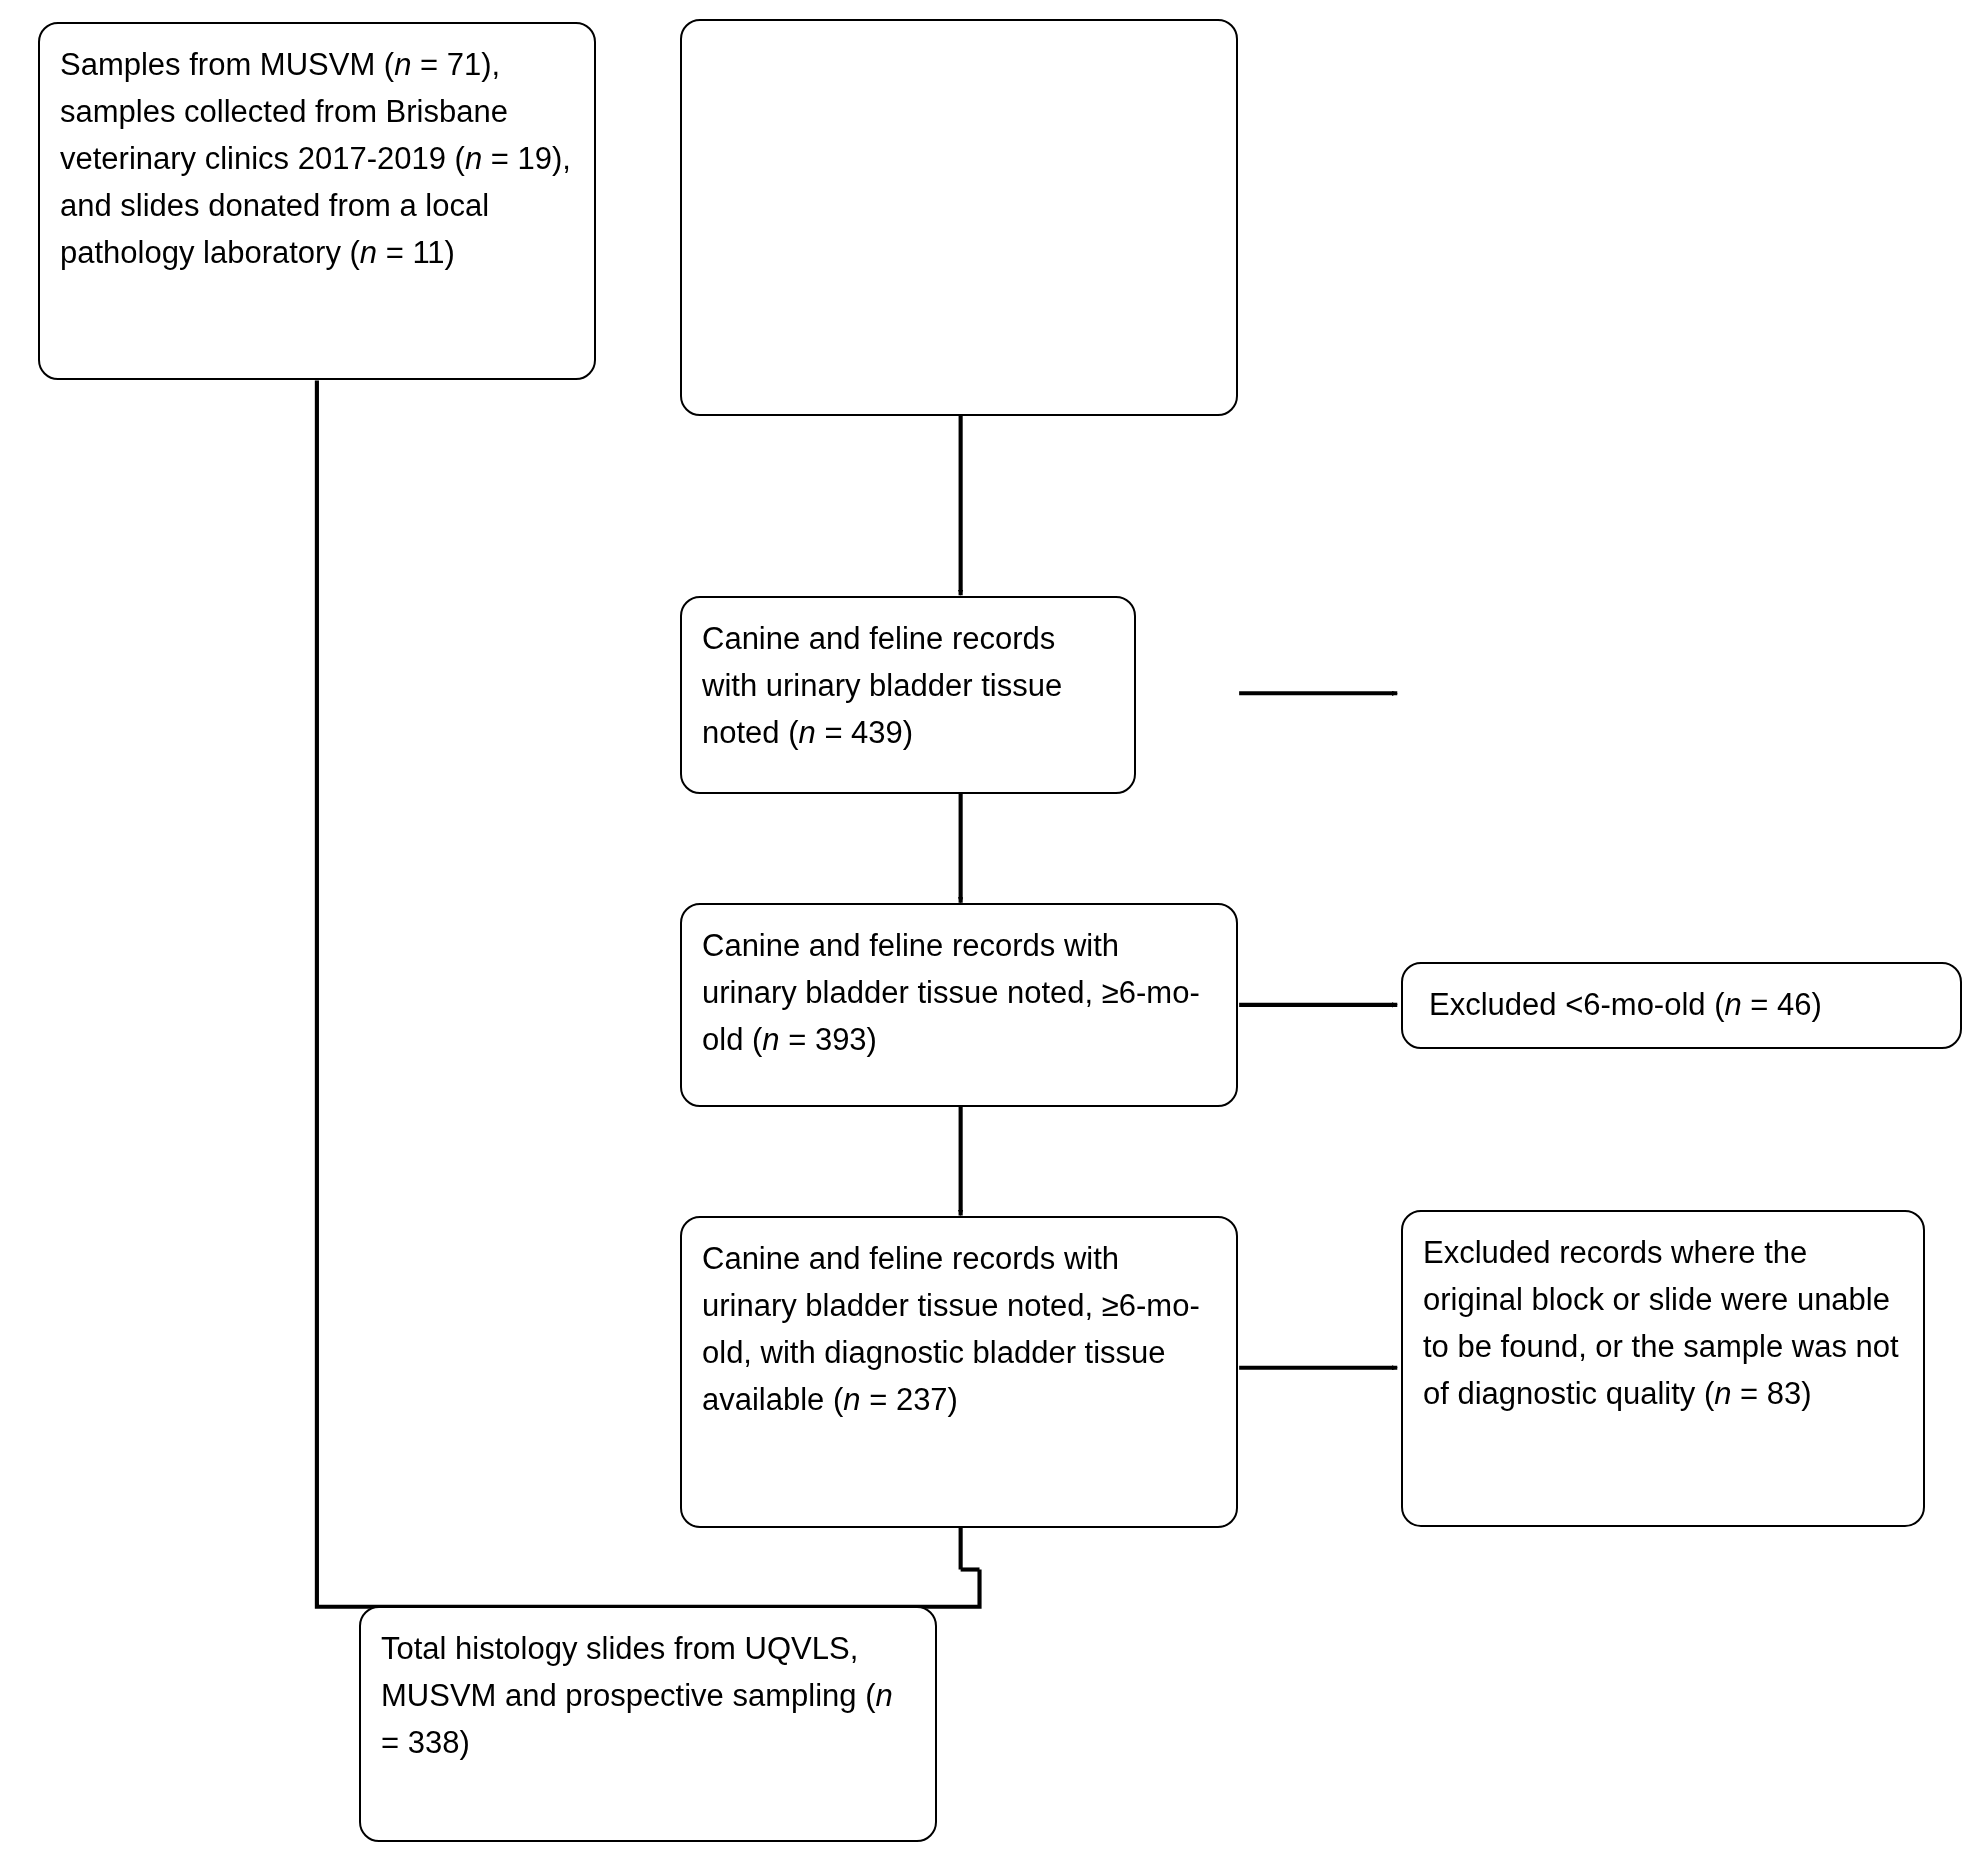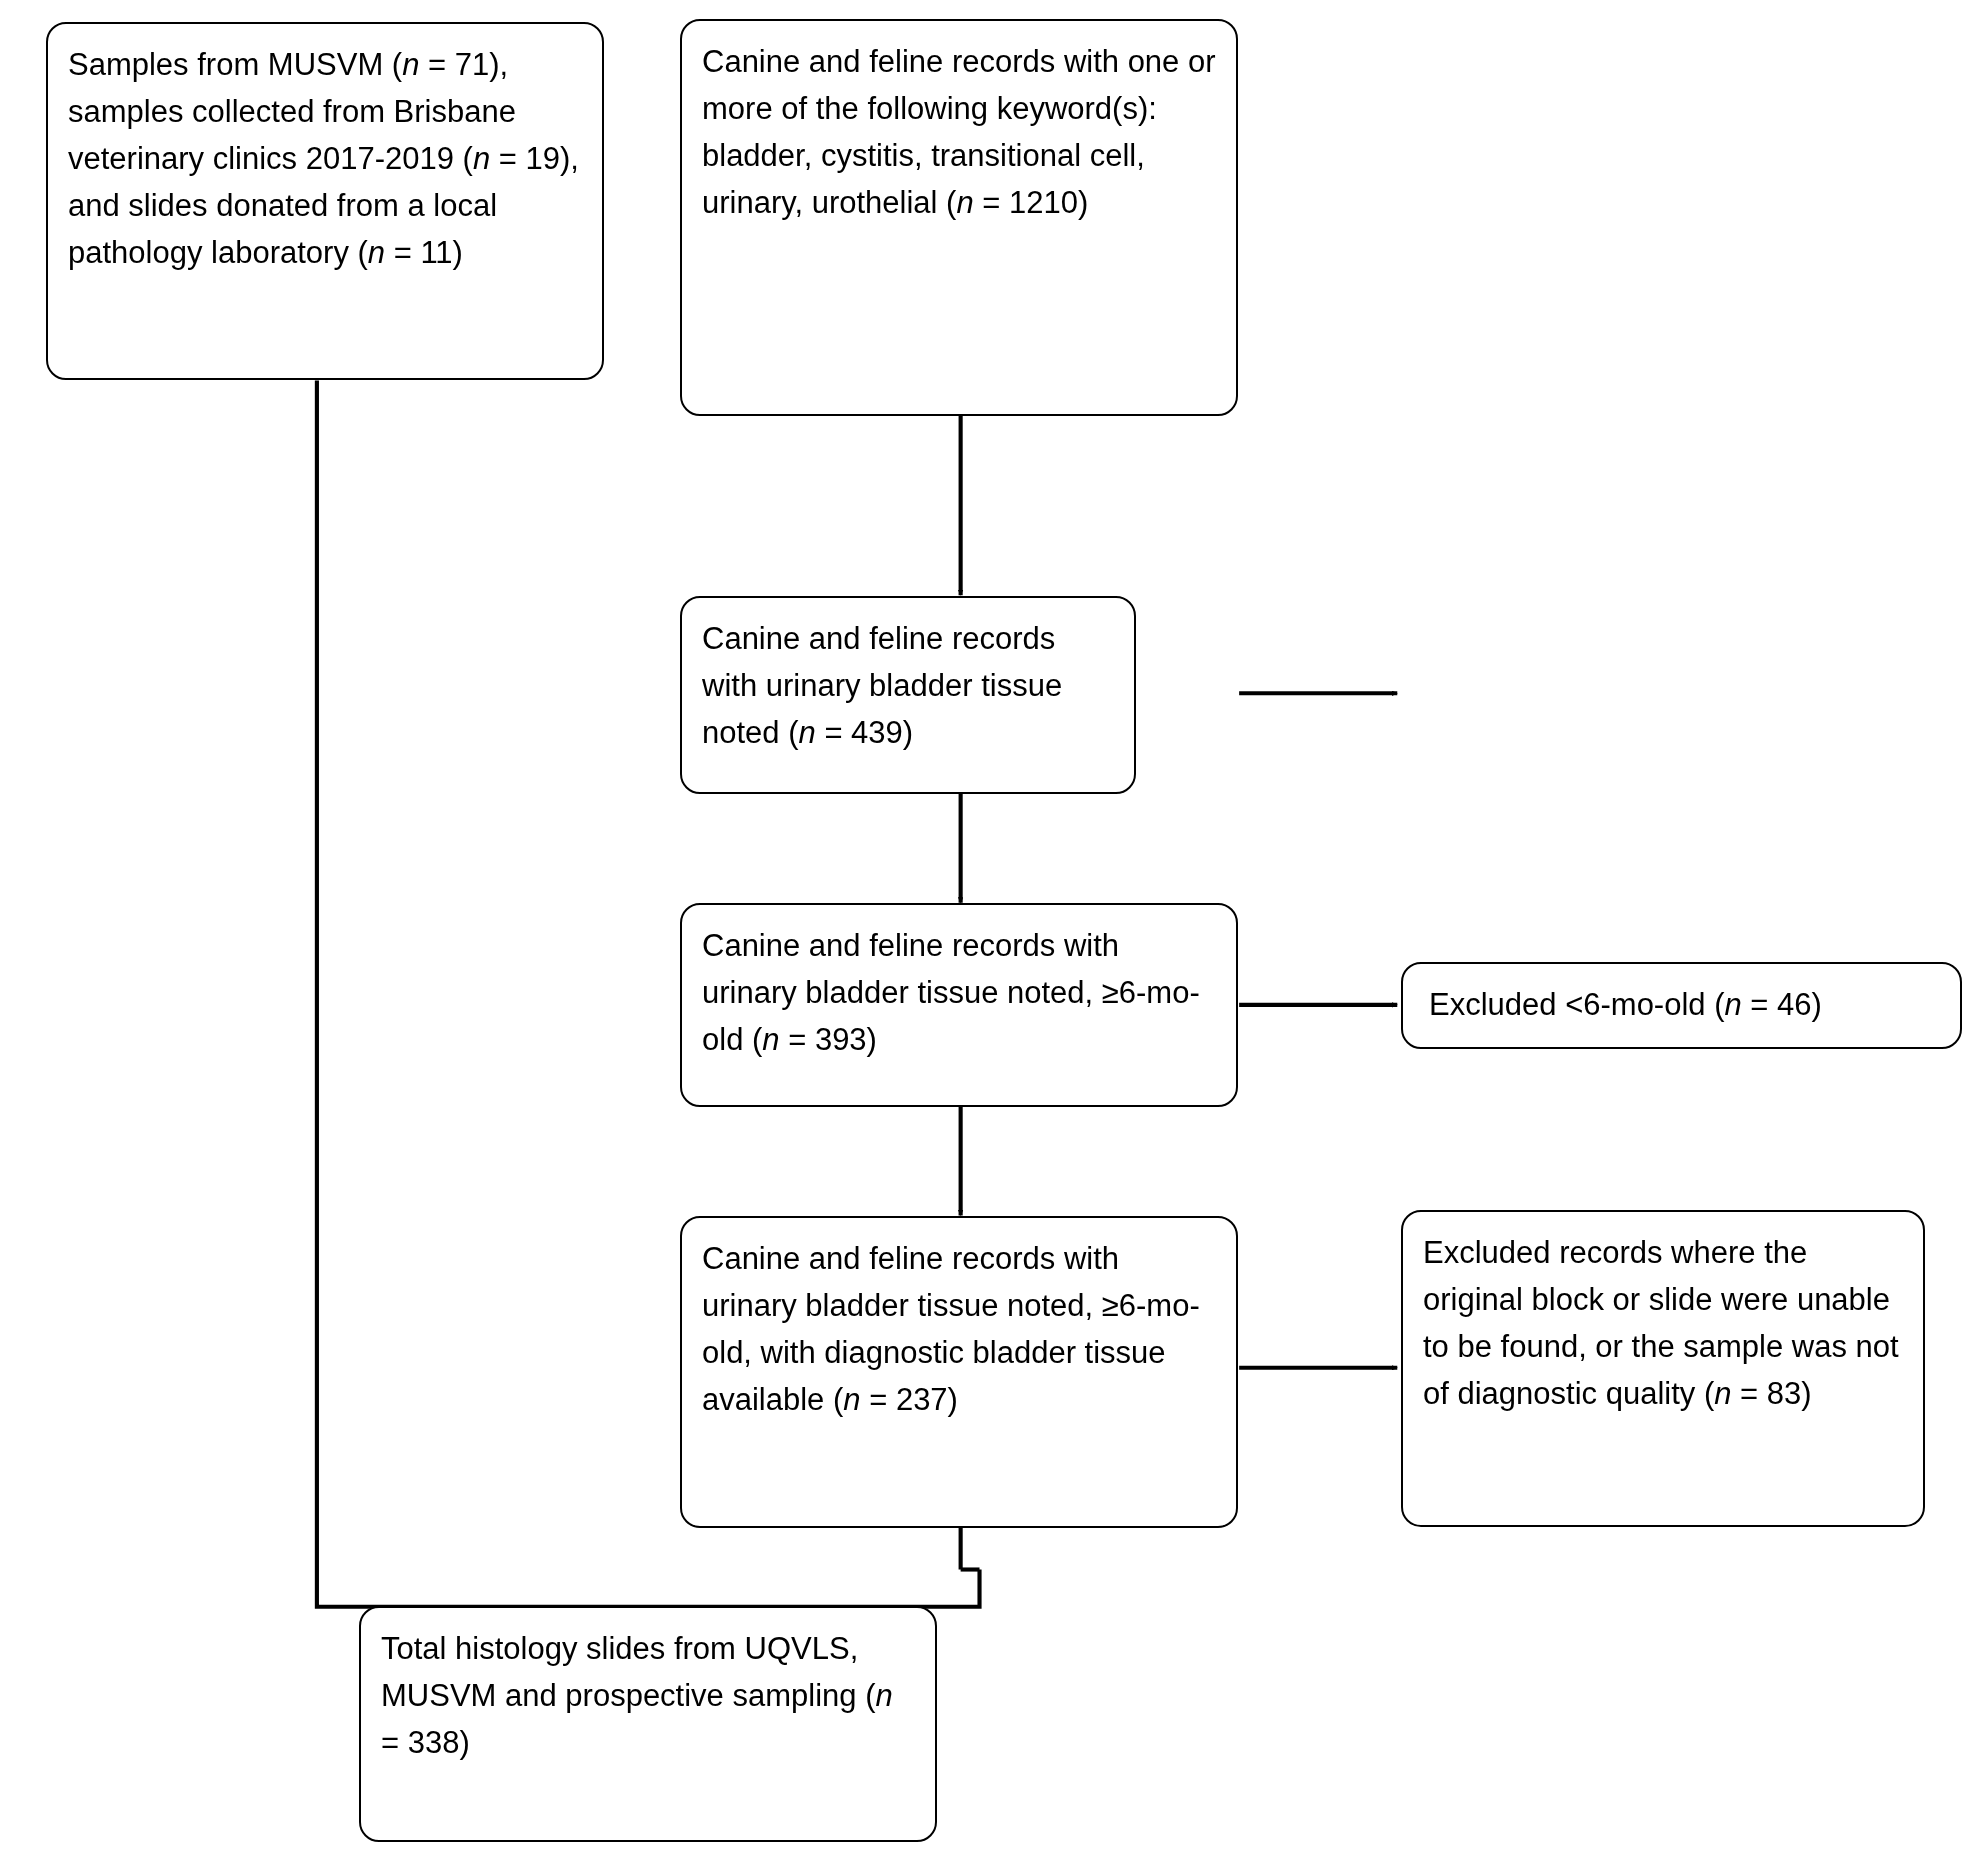--- a/index.html
+++ b/index.html
@@ -80,26 +80,25 @@
     <line class="conn" x1="2100" y1="2318" x2="2368" y2="2318" stroke-width="7" marker-end="url(#arrowhead)"></line>
 
     <path class="conn" d="M1628,2588 L1628,2660" stroke-width="7"></path>
     <path class="conn" d="M1628,2660 L1660,2660" stroke-width="7"></path>
 
     <path class="conn" d="M537,645 L537,2723 L1660,2723 L1660,2660" stroke-width="7"></path>
 
     <line class="conn" x1="1098" y1="2723" x2="1098" y2="2790" stroke-width="7" marker-end="url(#arrowhead)"></line>
   </svg>
 
-  <div class="flow-box" style="left:38px; top:22.4px; width:558px; height:358px;margin-left:8px;">
+  <div class="flow-box" style="left:38px; top:22.4px; width:558px; height:358px;">
     <p>Samples from MUSVM (<i>n</i> = 71), samples collected from Brisbane veterinary clinics 2017-2019 (<i>n</i> = 19), and slides donated from a local pathology laboratory (<i>n</i> = 11)</p>
   </div>
 
   <div class="flow-box" style="left:680px; top:19px; width:558px; height:397px;">
-    <p>Canine and feline records with one or more of the following keyword(s): bladder, cystitis, transitional cell, urinary, urothelial (<i>n</i> = 1210)</p>
   </div>
 
   <div class="flow-box" style="left:680px; top:596px; width:456px; height:198px;">
     <p>Canine and feline records with urinary bladder tissue noted (<i>n</i> = 439)</p>
   </div>
 
   <div class="flow-box" style="left:680px; top:903px; width:558px; height:204px;">
     <p>Canine and feline records with urinary bladder tissue noted, ≥6-mo-old (<i>n</i> = 393)</p>
   </div>
 

